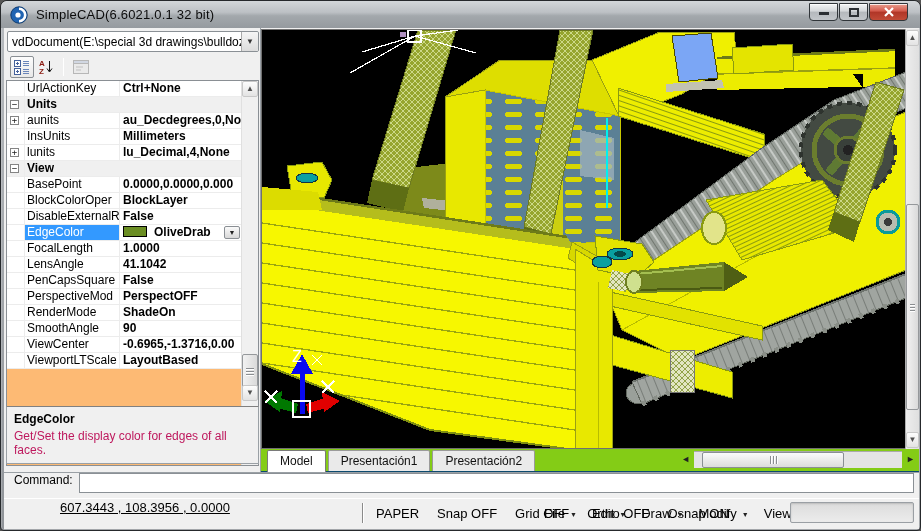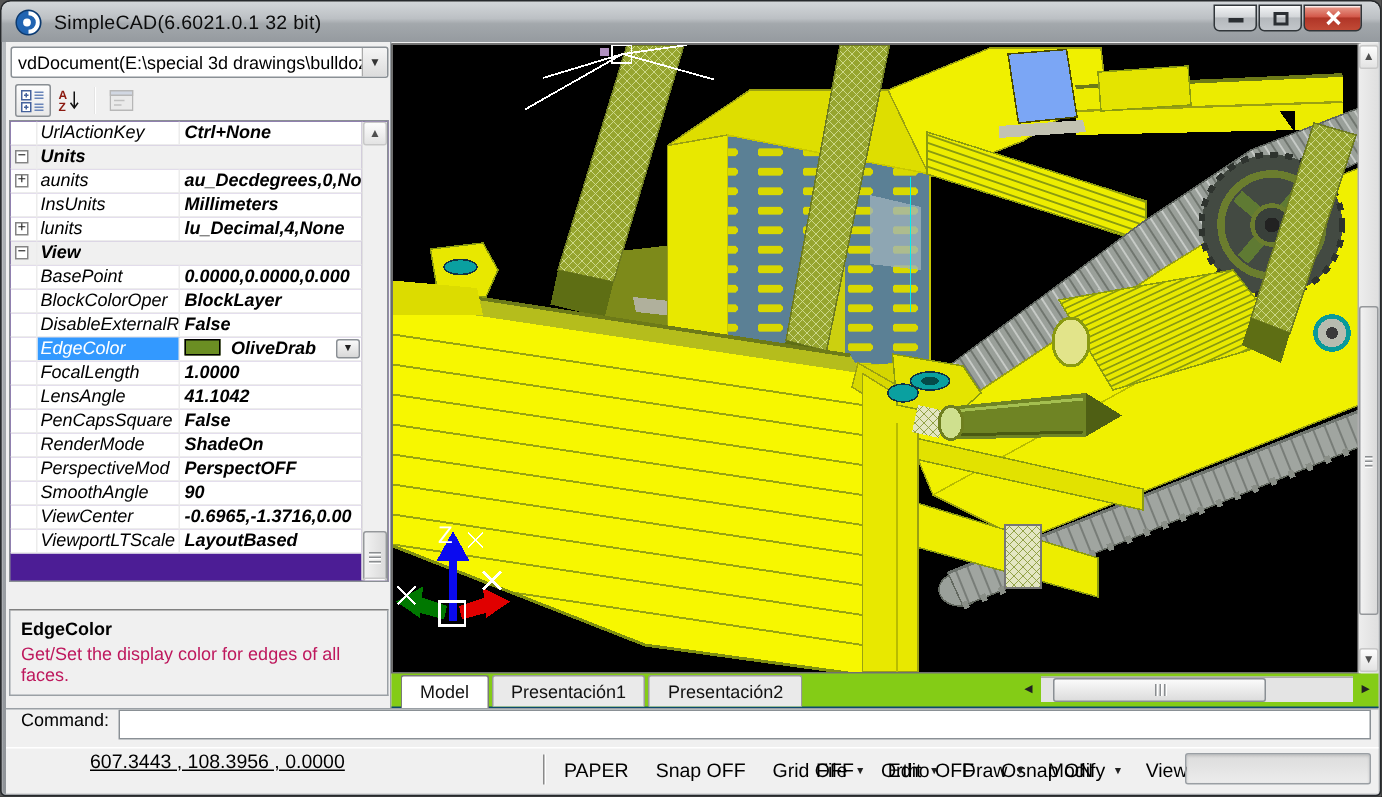--- a/index.html
+++ b/index.html
@@ -24,21 +24,21 @@
   .left-panel{ position:absolute; left:0; top:0; width:257px; height:444px; background:#f0f0f0; border-right:1px solid #9aa0a5;}
   .combo{ position:absolute; left:3px; top:3px; width:252px; height:21px; background:#fff; border:1px solid #8a9095; border-radius:2px; display:flex; align-items:center; }
   .combo-text{ flex:1; font-size:12px; padding-left:4px; white-space:nowrap; overflow:hidden; }
   .combo-btn{ width:17px; height:100%; border-left:1px solid #aaa; background:linear-gradient(#f5f5f5,#dcdcdc); display:flex; align-items:center; justify-content:center; font-size:8px; color:#333; border-radius:0 2px 2px 0;}
   .ptoolbar{ position:absolute; left:2px; top:27px; width:253px; height:24px; display:flex; align-items:center; padding-left:4px; }
   .tbtn{ width:24px; height:22px; display:flex; align-items:center; justify-content:center; }
   .tbtn.pressed{ border:1px solid #8a8f94; background:linear-gradient(#fdfdfd,#e8e8e8); border-radius:2px;}
   .tbtn.disabled{ opacity:.55; }
   .tsep{ width:1px; height:18px; background:#a0a0a0; border-right:1px solid #fff; margin:0 5px; }
 
-  .prop-grid{ position:absolute; left:2px; top:52px; width:253px; height:308px; background:#4c1d95; border:1px solid #8a8f94; overflow:hidden;font-style:italic;}
+  .prop-grid{ position:absolute; left:2px; top:52px; width:253px; height:386px; background:#fdba74; border:1px solid #8a8f94; overflow:hidden;}
   .rows{ position:absolute; left:0; top:0; right:17px; bottom:0; }
   .prow{ height:16px; display:flex; font-size:12px; line-height:15px; border-bottom:1px solid #ececec; background:#fff;}
   .prow .margin{ width:18px; border-right:1px solid #ececec; position:relative; }
   .prow .lbl{ width:95px; padding-left:2px; white-space:nowrap; overflow:hidden; border-right:1px solid #ececec;}
   .prow .val{ flex:1; font-weight:bold; padding-left:3px; white-space:nowrap; overflow:hidden; position:relative;}
   .prow.cat{ background:#f0f0f0; }
   .prow.cat .lbl{ font-weight:bold; width:auto; border-right:none;text-align:right;}
   .prow.sel .lbl{ background:#3399ff; color:#fff; }
   .expander{ position:absolute; left:3px; top:3px; width:9px; height:9px; border:1px solid #848484; background:#fff; font-size:9px; line-height:7px; text-align:center; color:#222; font-family:"DejaVu Sans Mono", monospace;}
   .swatch{ display:inline-block; width:24px; height:11px; border:1px solid #000; vertical-align:-1px; margin-right:7px; }
@@ -212,27 +212,27 @@
               <div class="lbl">LensAngle</div>
               <div class="val">41.1042</div>
             </div>
             <div class="prow">
               <div class="margin"></div>
               <div class="lbl">PenCapsSquare</div>
               <div class="val">False</div>
             </div>
             <div class="prow">
               <div class="margin"></div>
+              <div class="lbl">PerspectiveMod</div>
+              <div class="val">PerspectOFF</div>
+            </div>
+            <div class="prow">
+              <div class="margin"></div>
               <div class="lbl">RenderMode</div>
               <div class="val">ShadeOn</div>
-            </div>
-            <div class="prow">
-              <div class="margin"></div>
-              <div class="lbl">PerspectiveMod</div>
-              <div class="val">PerspectOFF</div>
             </div>
             <div class="prow">
               <div class="margin"></div>
               <div class="lbl">SmoothAngle</div>
               <div class="val">90</div>
             </div>
             <div class="prow">
               <div class="margin"></div>
               <div class="lbl">ViewCenter</div>
               <div class="val">-0.6965,-1.3716,0.00</div>

